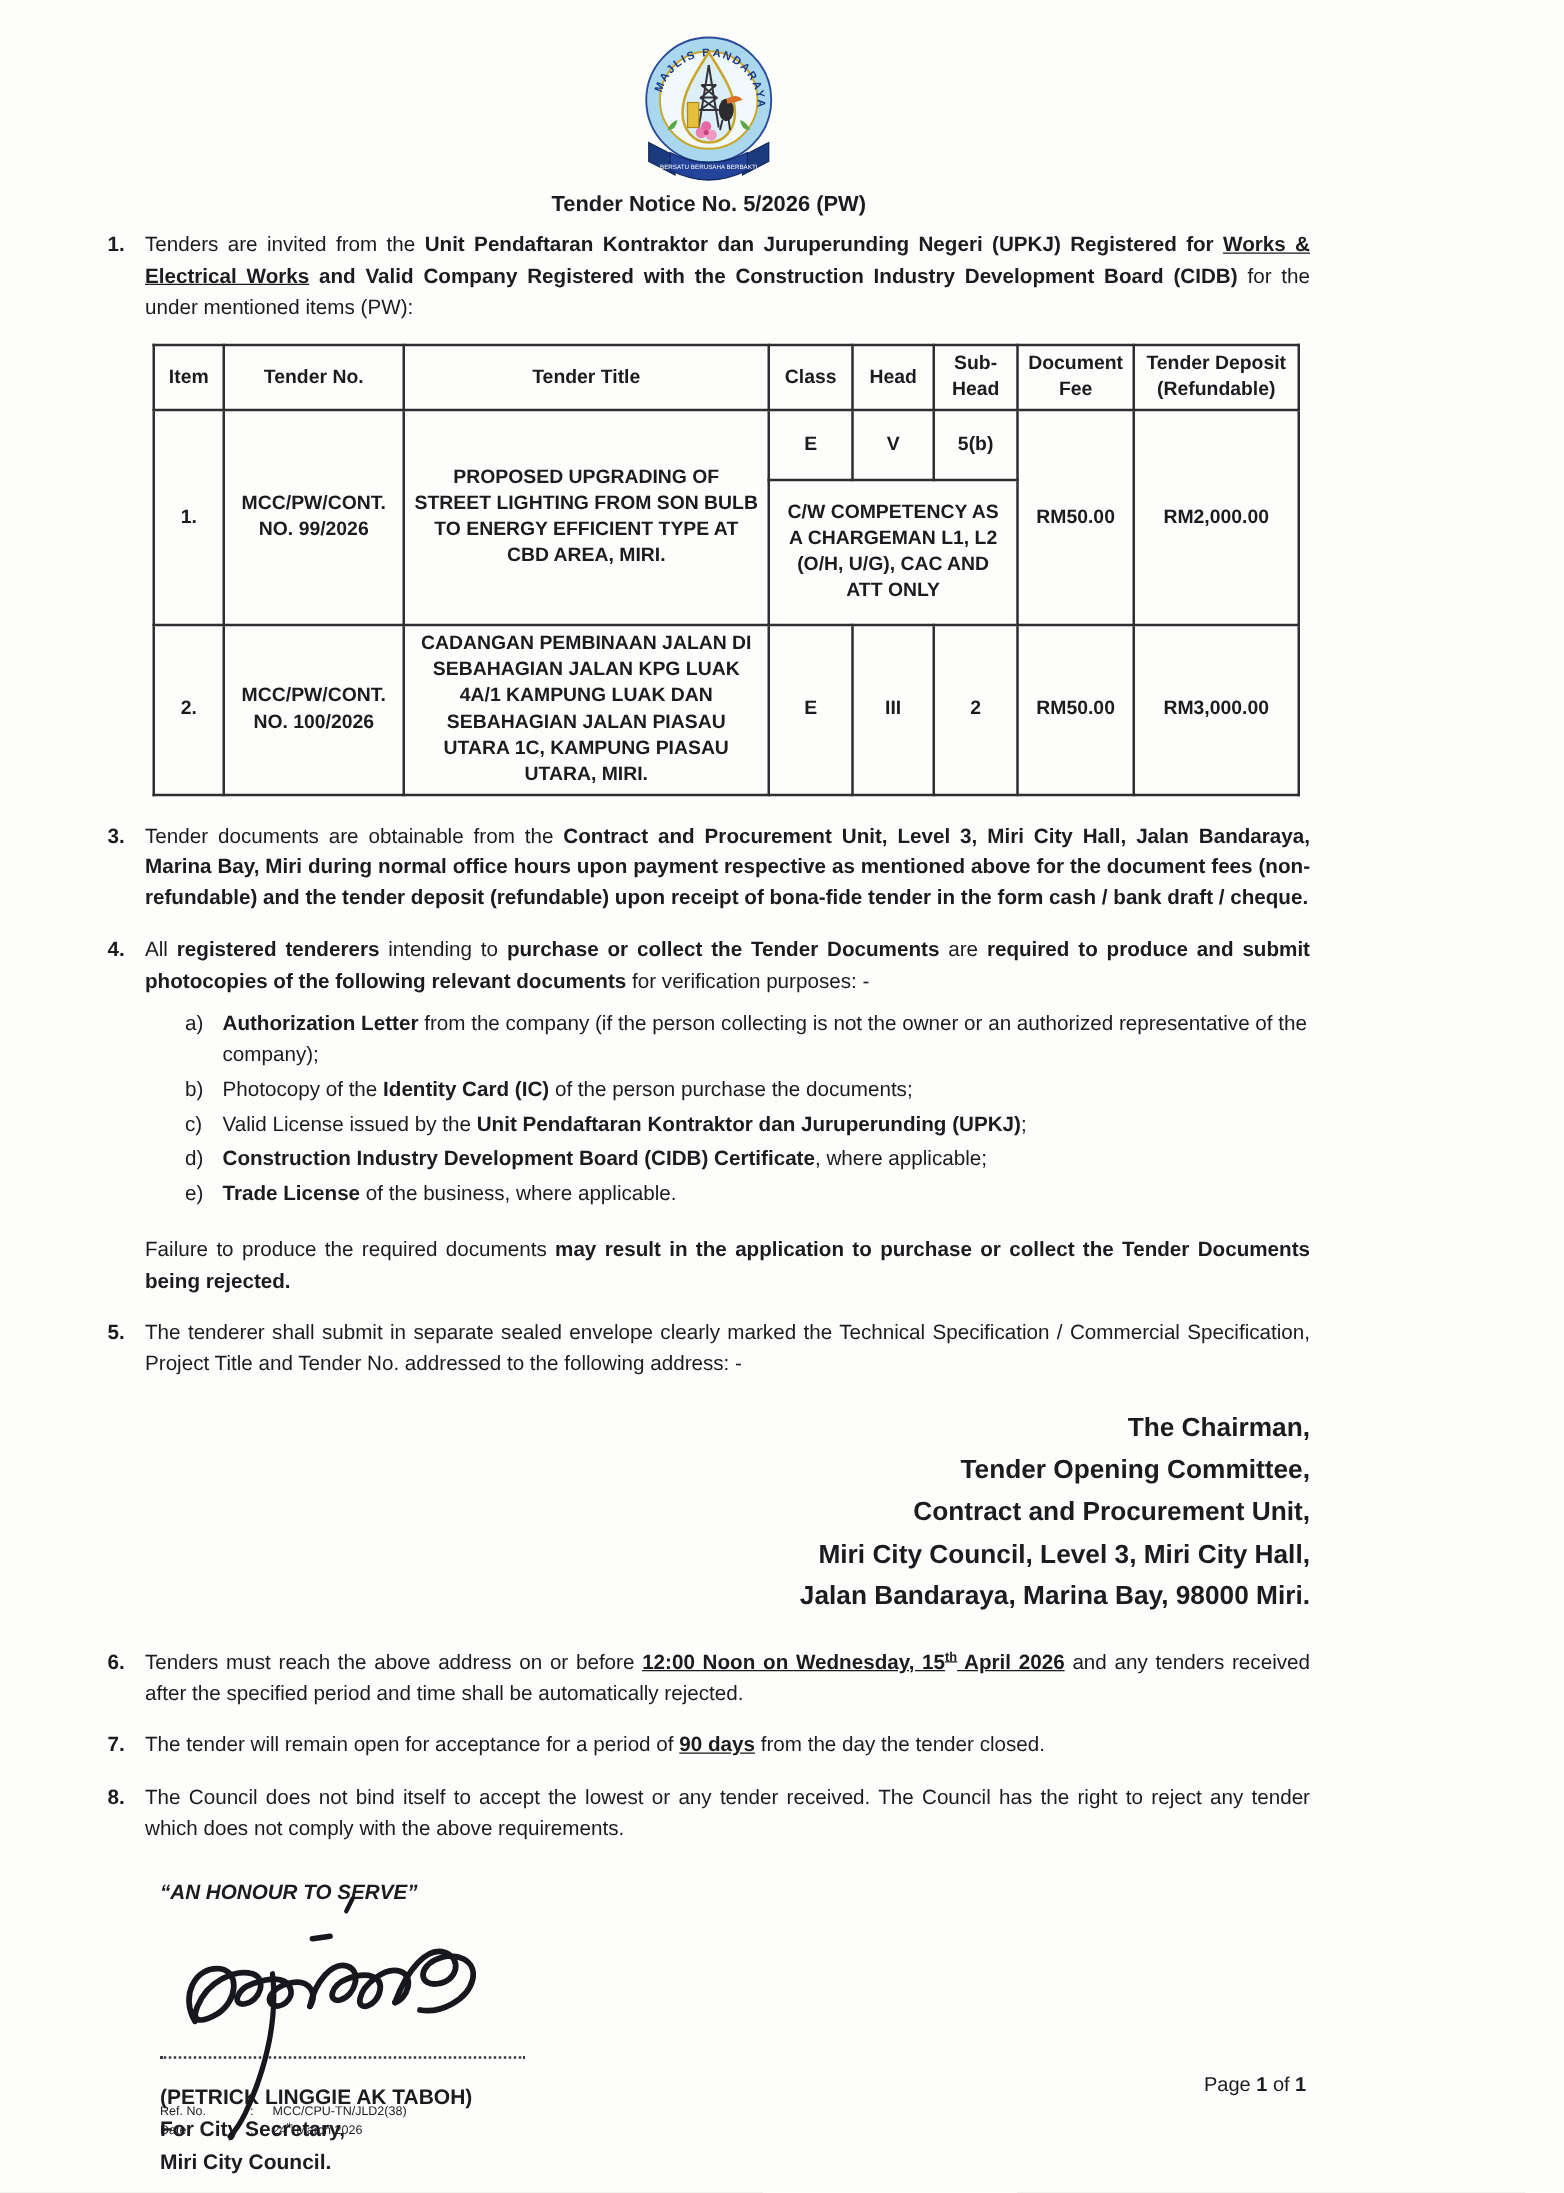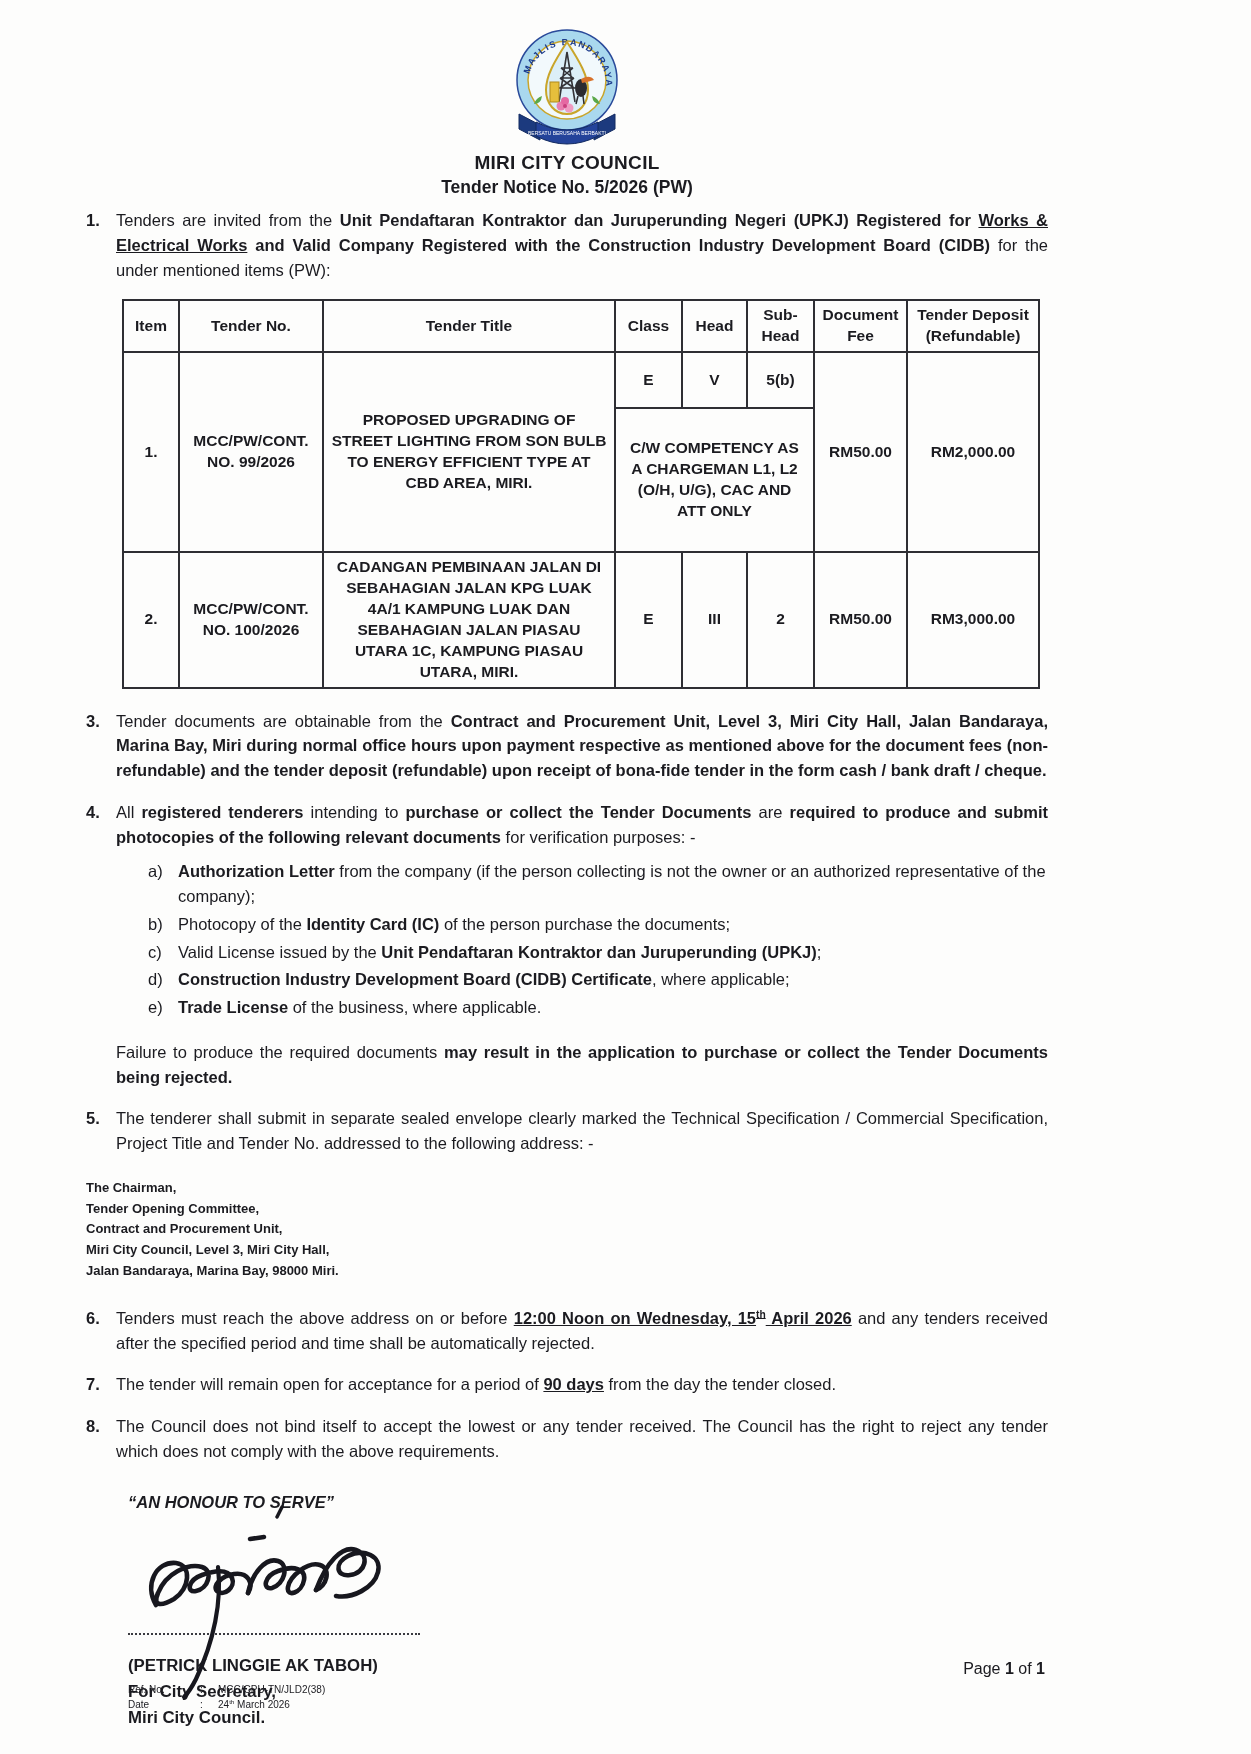--- a/index.html
+++ b/index.html
@@ -36,33 +36,33 @@
   .tender-table td,.tender-table th{
     border:2px solid #2e2e33;
     font-size:15.5px;line-height:1.35;
     padding:4px 7px;vertical-align:middle;text-align:center;
     box-sizing:border-box;
   }
   .tender-table th{font-weight:bold;height:46px;}
   .cell-title{text-align:justify;font-weight:bold;padding:8px 11px;}
   .cell-bold{font-weight:bold;}
   .row-sub td{height:56px;}
-  .cell-competency{font-weight:bold;height:144px;}
+  .cell-competency{font-weight:bold;height:116px;}
   .row2 td{height:116px;}
 
   
   .sub-list{margin:2px 0 14px 62px;}
   .sub-item{display:flex;font-size:16.5px;line-height:1.5;margin-bottom:3px;}
   .sub-label{flex:none;width:30px;}
   .sub-body{flex:1;}
 
   .plain-para{margin:20px 0 17px 30px;font-size:16.5px;line-height:1.5;text-align:justify;}
 
   
-  .address-block{text-align:left;font-size:13px;font-weight:bold;line-height:1.6;margin:22px 0 24px 0;}
+  .address-block{text-align:right;font-size:21px;font-weight:bold;line-height:1.6;margin:22px 0 24px 0;}
 
   
   .motto-block{margin:26px 0 0 42px;font-size:16.5px;line-height:1.55;}
 
   
   .sig-area{position:relative;margin:14px 0 0 42px;height:112px;}
   .sig-ink{position:absolute;left:-6px;top:-28px;pointer-events:none;z-index:2;}
   .sig-dots{position:absolute;left:0;bottom:6px;width:292px;border-bottom:2.5px dotted #3a3a40;}
   .sig-name-block{margin-left:42px;font-size:16.8px;font-weight:bold;line-height:1.55;margin-top:12px;}
 
@@ -108,21 +108,20 @@
           </g>
           <path d="M36,70 q-6,2 -8,8 q7,0 8,-8 Z M86,70 q6,2 8,8 q-7,0 -8,-8 Z" fill="#5aa84a"></path>
           <g>
             <path d="M13,88 L34,99 L34,114 L13,103 Z" fill="#1c3a7e" stroke="#122a60" stroke-width="1"></path>
             <path d="M109,88 L88,99 L88,114 L109,103 Z" fill="#1c3a7e" stroke="#122a60" stroke-width="1"></path>
             <path d="M30,96 Q61,112 92,96 L92,110 Q61,126 30,110 Z" fill="#24439a" stroke="#122a60" stroke-width="1"></path>
             <text x="61" y="109" text-anchor="middle" font-size="5" fill="#ffffff" font-family="Liberation Sans, sans-serif">BERSATU BERUSAHA BERBAKTI</text>
           </g>
         </svg>
       </div>
-      <div class="org-name">MIRI CITY COUNCIL</div>
       <div class="notice-no">Tender Notice No. 5/2026 (PW)</div>
     </div>
 
     <div class="clause">
       <span class="clause-num">1.</span>
       <span class="clause-body"><span>Tenders are invited from the </span><span class="b">Unit Pendaftaran Kontraktor dan Juruperunding Negeri (UPKJ) Registered for </span><span class="b u">Works &amp; Electrical Works</span><span class="b"> and Valid Company Registered with the Construction Industry Development Board (CIDB)</span><span> for the under mentioned items (PW):</span></span>
     </div>
 
     <table class="tender-table">
       <colgroup>

